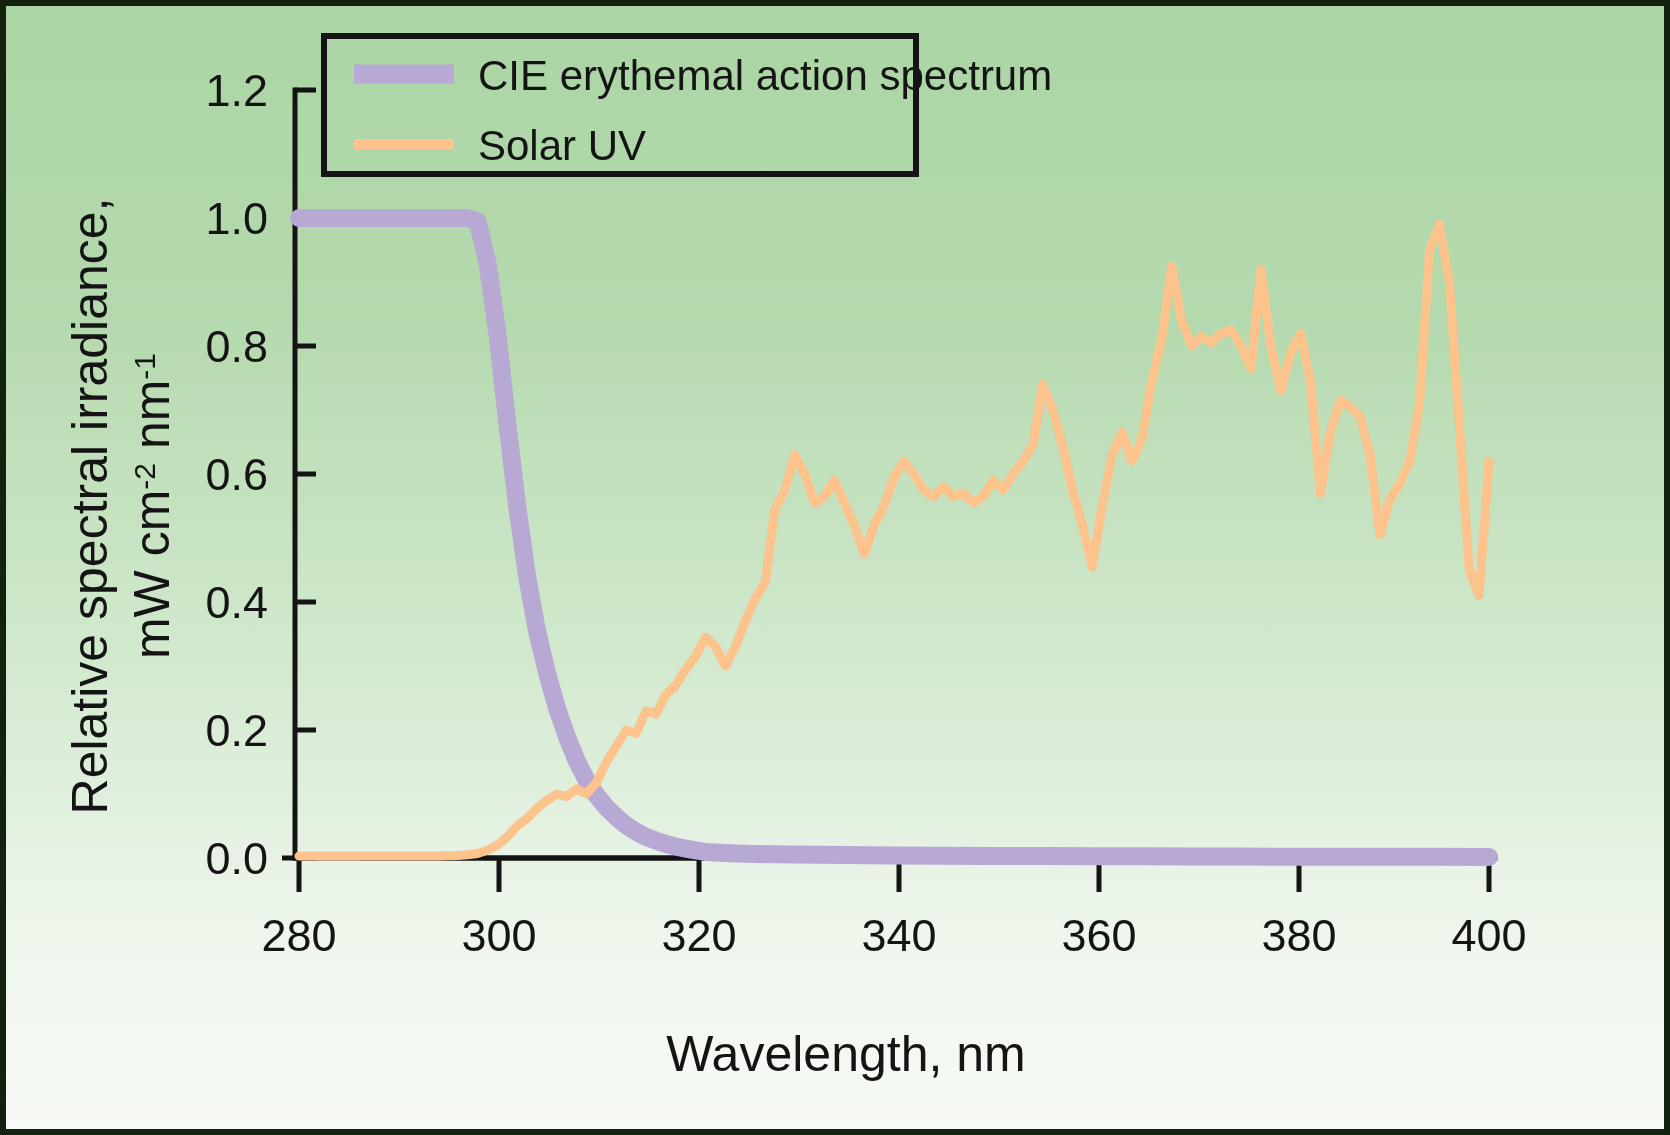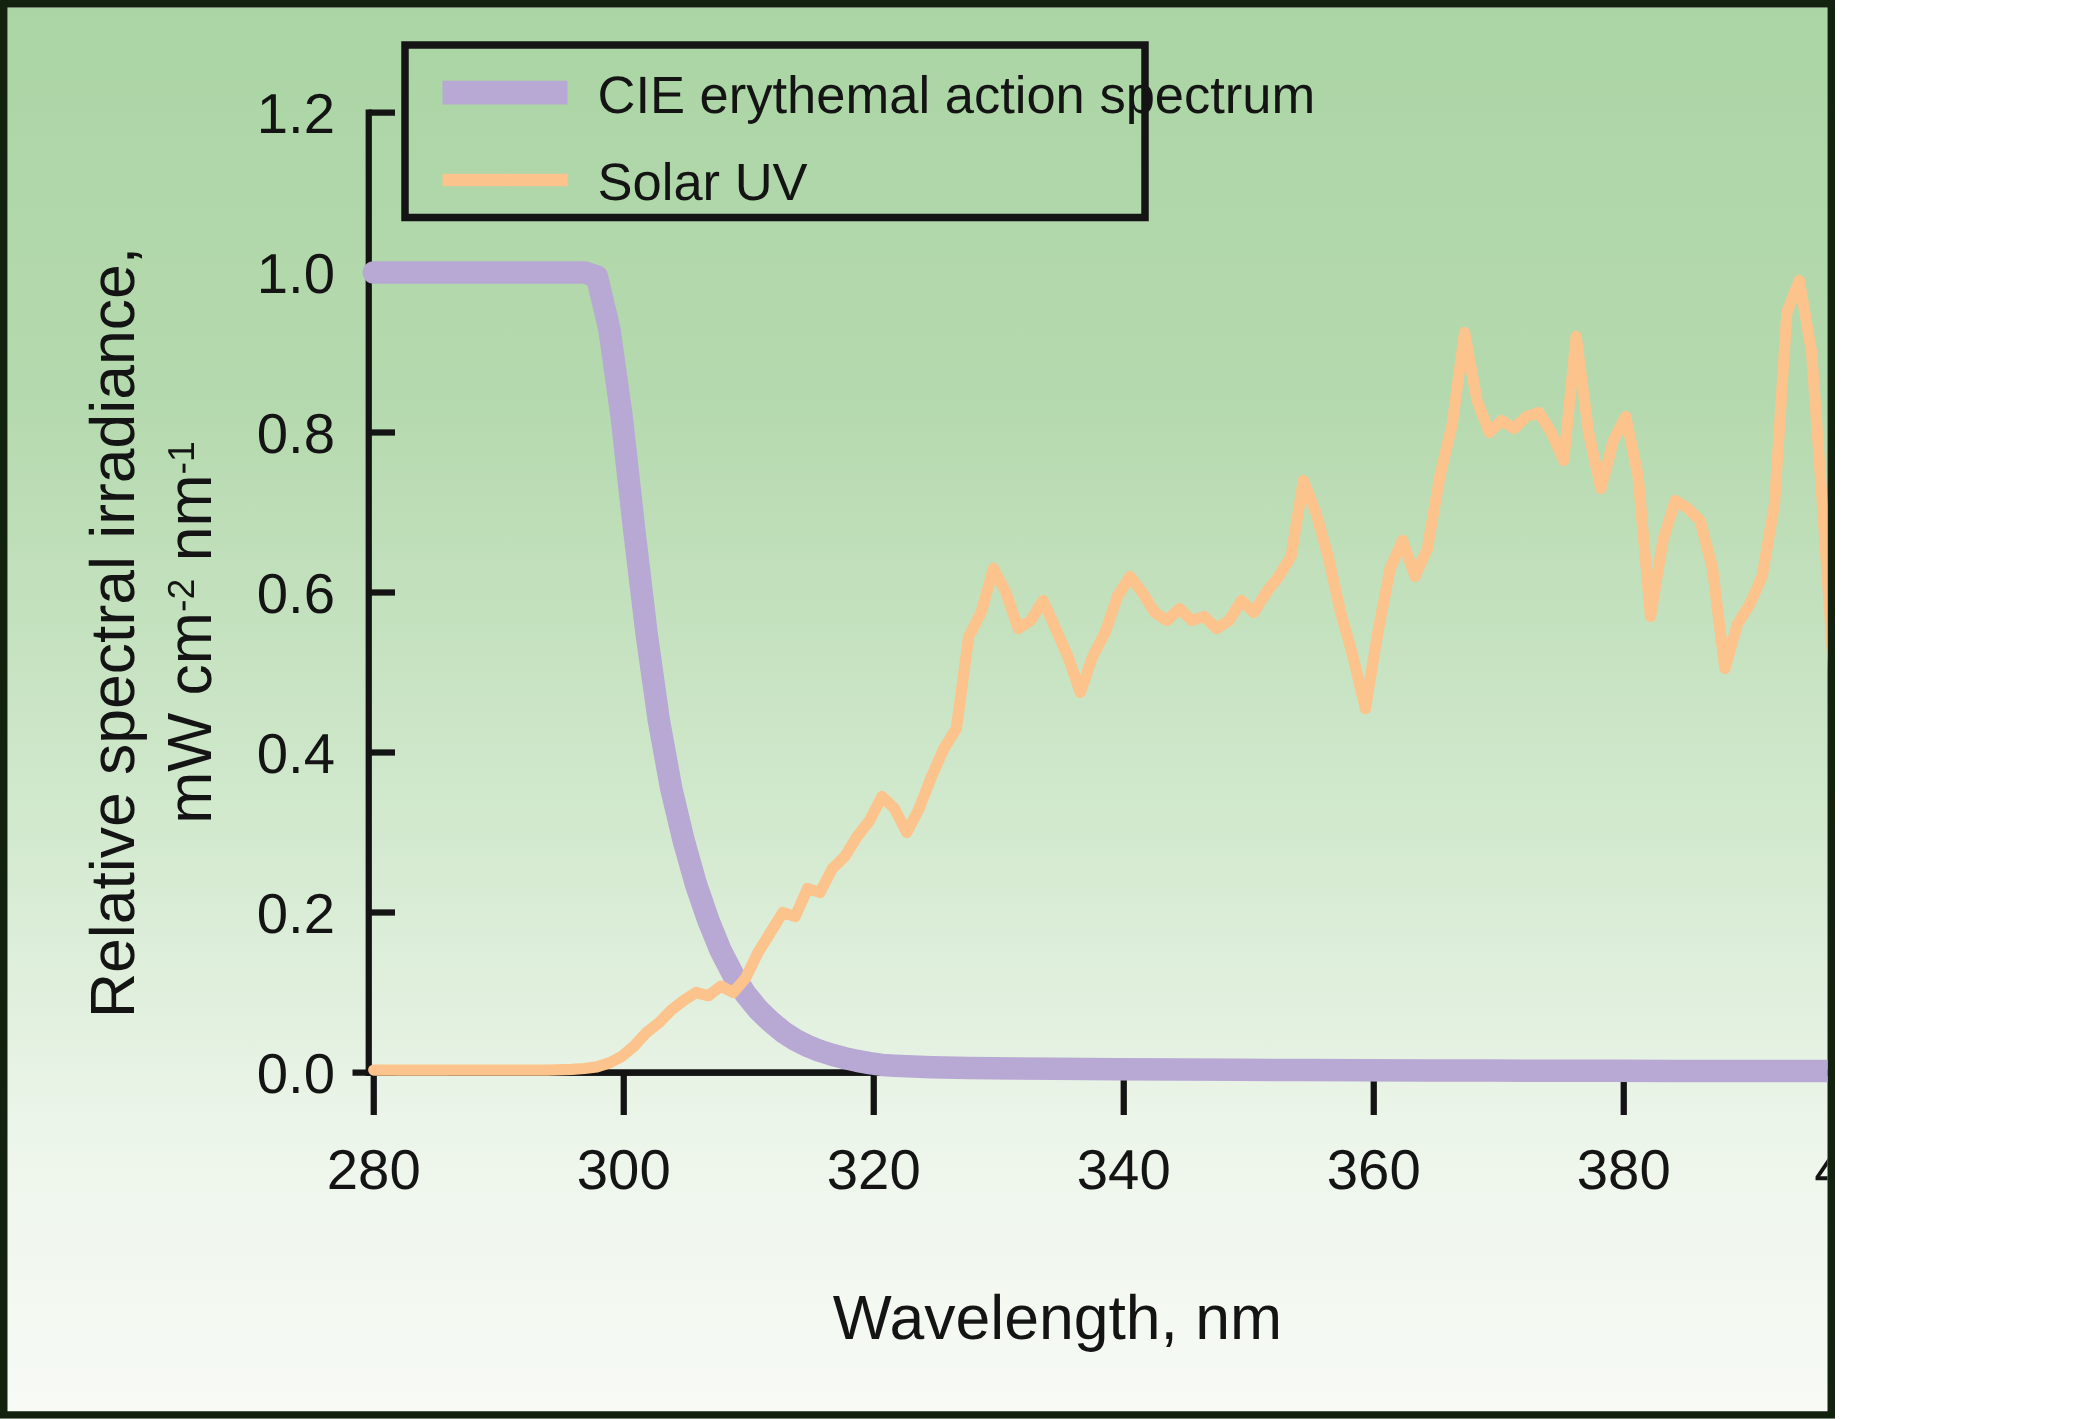--- a/index.html
+++ b/index.html
@@ -2,21 +2,21 @@
 <html><head>
 <meta charset="utf-8">
 <style>
   html, body {
     margin: 0;
     padding: 0;
     background: #ffffff;
   }
   #page {
     position: relative;
-    width: 1468px;
+    width: 1670px;
     height: 1135px;
     box-sizing: border-box;
     border: 6px solid #12220f;
     background: linear-gradient(to bottom, #abd5a5 0%, #b5d9ae 28%, #d2e9ce 58%, #eef6ec 82%, #f7faf5 100%);
     overflow: hidden;
     font-family: "Liberation Sans", sans-serif;
   }
   
   #figure {
     position: absolute;

